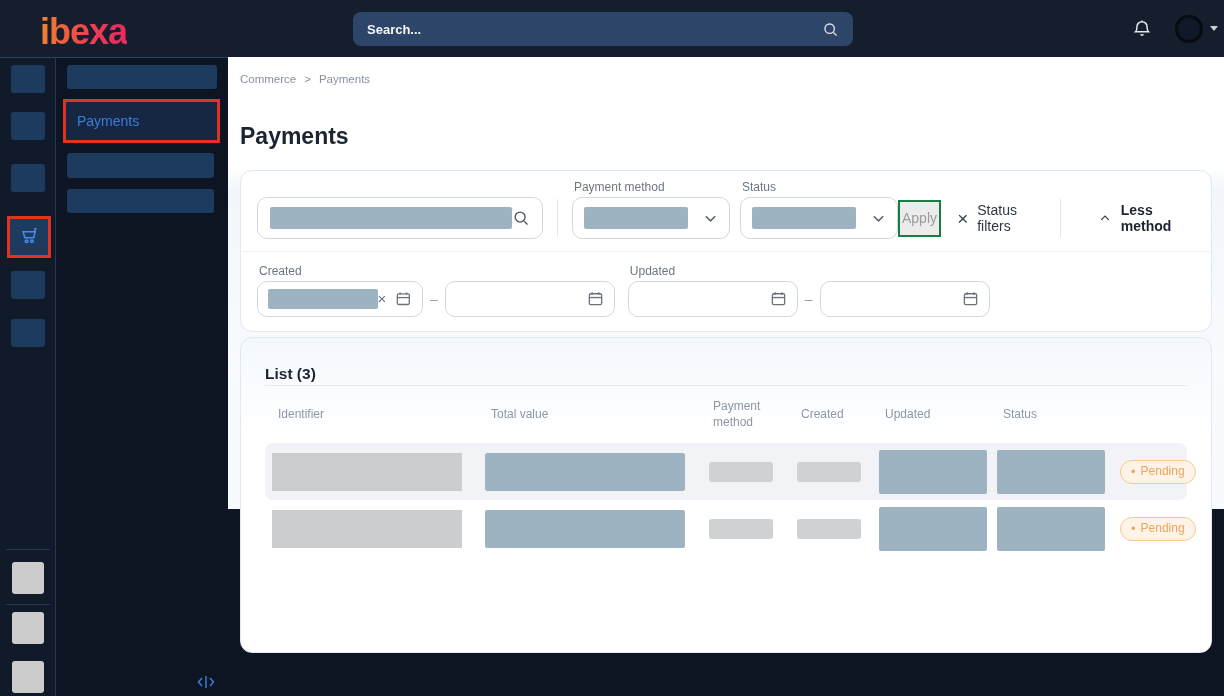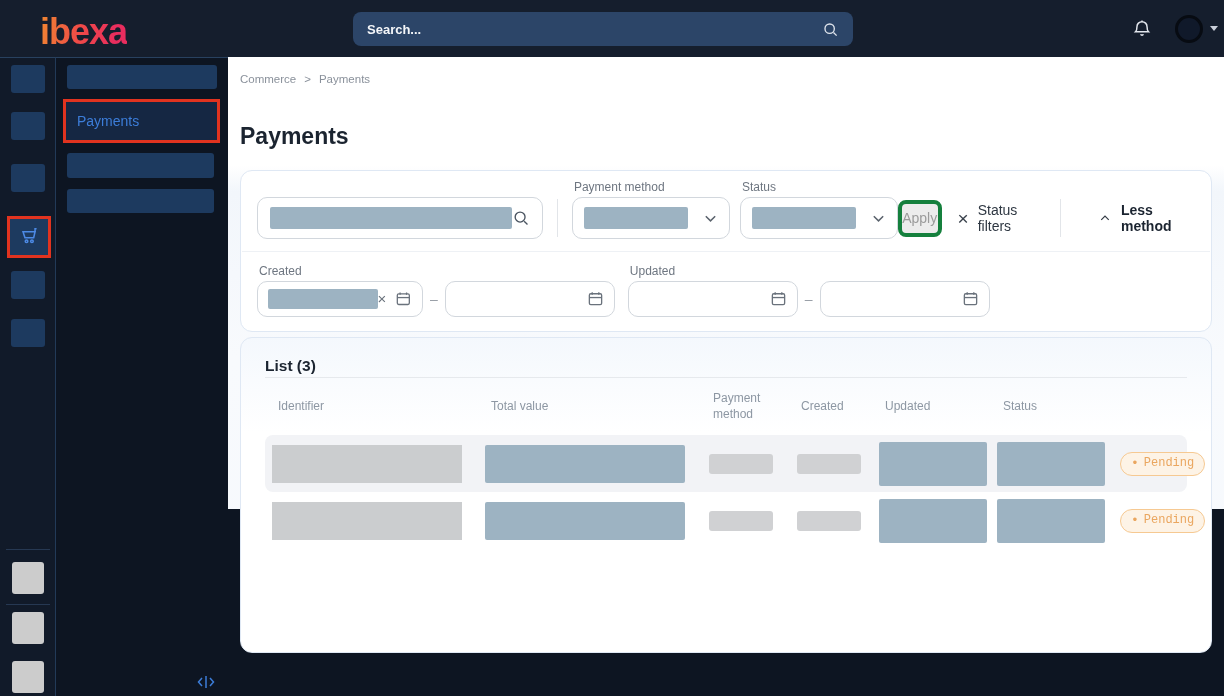--- a/index.html
+++ b/index.html
@@ -65,50 +65,50 @@
   .blk { background:#9db3c2; border-radius:2px; }
   .blk-input { width:242px; height:22px; }
   .vdiv { width:1px; height:38px; background:#e2e5e9; margin:0 14px; }
 
   .select { width:158px; height:42px; border:1px solid #d2d7dd; border-radius:10px; display:flex;
             align-items:center; padding:0 11px; cursor:pointer; }
   .select .blk { width:104px; height:22px; }
   .select svg { width:15px; height:15px; color:#5a626c; margin-left:auto; }
   .f-status { margin-left:10px; }
 
-  .apply-btn { margin-left:0; width:49px; height:37px; background:#ececec; border:4px solid #15803d;
-               border-radius:8px; color:#9b9b9b; font-size:14px; display:flex; align-items:center; justify-content:center; }
+  .apply-btn { margin-left:0; width:49px; height:37px; background:#ececec; border:2px solid #15803d;
+               border-radius:0; color:#9b9b9b; font-size:14px; display:flex; align-items:center; justify-content:center; }
   .clear-btn { margin-left:16px; display:flex; align-items:center; gap:9px; color:#2e3742; font-size:14px; cursor:pointer; }
   .clear-btn .x { font-size:19px; font-weight:400; color:#3a424c; line-height:1; }
   .less-btn { margin-left:24px; display:flex; align-items:center; gap:10px; font-size:14px; font-weight:700;
               color:#1b2430; cursor:pointer; }
   .less-btn svg { width:14px; height:14px; color:#333b45; }
 
   .date-input { height:36px; border:1px solid #d2d7dd; border-radius:10px; display:flex; align-items:center;
                 padding:0 10px; }
   .date-input .blk { width:112px; height:20px; }
   .date-input .x { font-size:15px; color:#6a727c; margin-left:auto; line-height:1; }
   .date-input svg { width:17px; height:17px; color:#6a727c; margin-left:9px; }
   .date-input.empty svg { margin-left:auto; }
   .d-from { width:166px; }
   .d-wide { width:170px; }
   .dash { margin:0 7px; color:#9aa0a8; font-size:14px; }
   .f-updated { margin-left:13px; }
 
   
-  .list-card { margin-top:5px; height:316px; padding:0 24px;
+  .list-card { margin-top:5px; height:316px; padding:8px 24px;
                background:linear-gradient(180deg,#f4f8fd 0px,#ffffff 95px); }
   .list-title { padding-top:19px; font-size:15.5px; font-weight:700; color:#1b2430; height:39px; }
   .list-divider { height:1px; background:#e6e9ed; margin-top:0; }
   .tgrid { display:grid; grid-template-columns:213px 222px 88px 84px 118px 118px 1fr; align-items:center; }
   .thead { height:57px; }
   .thead > div { font-size:12px; color:#8d97a3; padding-left:13px; line-height:1.3; }
   .trow { height:57px; border-radius:8px; }
   .trow.striped { background:#f2f3f6; }
-  .cell { padding-left:7px;font-family:Liberation Mono, monospace; }
+  .cell { padding-left:7px; }
   .blk-ident { width:190px; height:38px; background:#cbcdcf; }
   .blk-order { width:200px; height:38px; }
   .blk-sm { width:64px; height:20px; background:#d0d1d3; border-radius:3px; margin-left:2px; }
   .blk-date { width:108px; height:44px; }
   .badge { display:inline-flex; align-items:center; font-size:12px; border-radius:12px; padding:3px 10px 4px;
            margin-left:5px; white-space:nowrap; }
   .badge::before { content:"•"; margin-right:5px; font-size:13px; }
   .badge-pending { color:#eaa65f; border:1px solid #f6c992; background:#fdf3e6; }
   .badge-paid { color:#3c5662; border:1px solid #6b8d99; background:#fdfefe; }
 </style>

